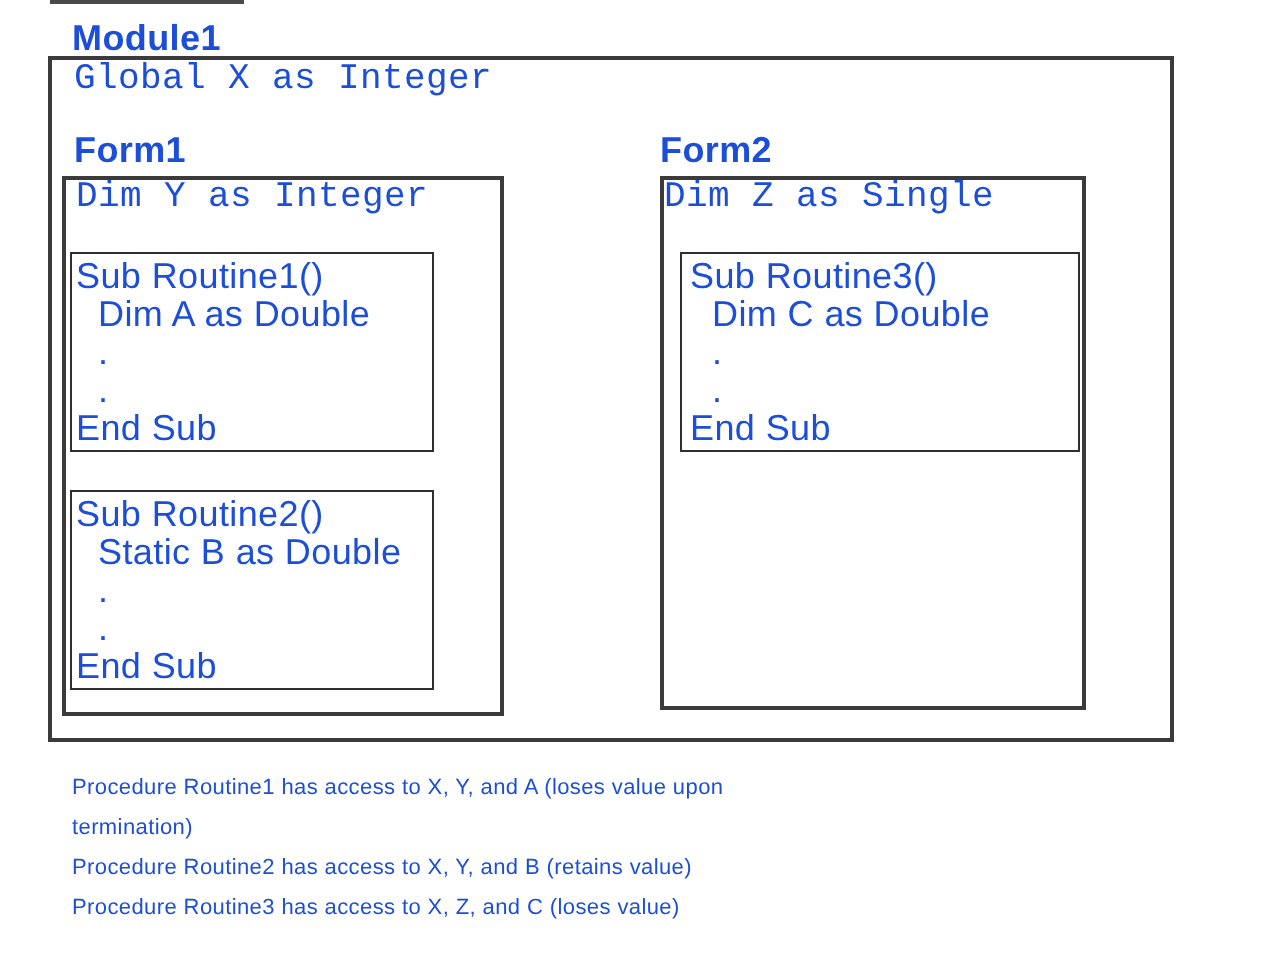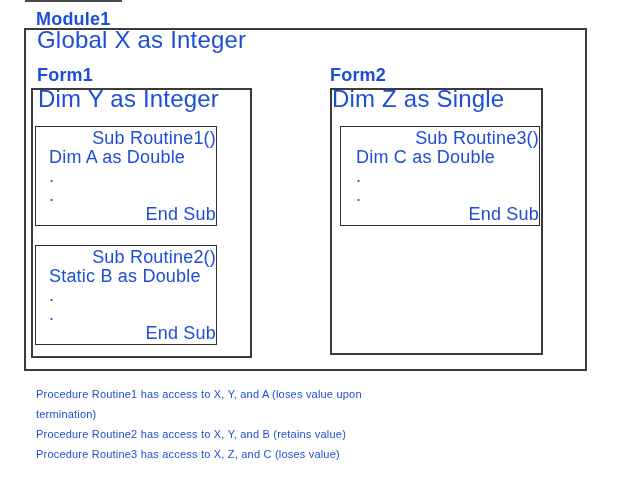--- a/index.html
+++ b/index.html
@@ -25,24 +25,25 @@
   }
 
   .bold-label {
     font-size: 18px;
     font-weight: bold;
     line-height: 18px;
     white-space: nowrap;
     letter-spacing: 0.2px;
   }
   .decl-text {
-    font-size: 24px;
+    font-size: 18px;
     line-height: 18px;
     white-space: nowrap;
     letter-spacing: 0.2px;
+    font-family: Liberation Mono, monospace;
   }
 
   .module-box {
     left: 24px; top: 28px;
     width: 563px; height: 343px;
     border: 2px solid #3b3b3b;
     box-sizing: border-box;
     background: transparent;
   }
   .form-box {
@@ -63,21 +64,21 @@
   .r2 { left: 35px;  top: 245px; }
   .r3 { left: 340px; top: 126px; width: 200px; }
 
   .rl {
     font-size: 18px;
     line-height: 19px;
     height: 19px;
     white-space: nowrap;
     letter-spacing: 0.2px;
   }
-  .rl.edge { padding-left: 2px; text-align: right; }
+  .rl.edge { padding-left: 2px; }
   .rl.mid  { padding-left: 13px; }
   .r3 .rl.edge { padding-left: 4px; }
   .r3 .rl.mid  { padding-left: 15px; }
 
   .notes {
     left: 36px; top: 384px;
     font-size: 11px;
     line-height: 20px;
     letter-spacing: 0.2px;
   }

